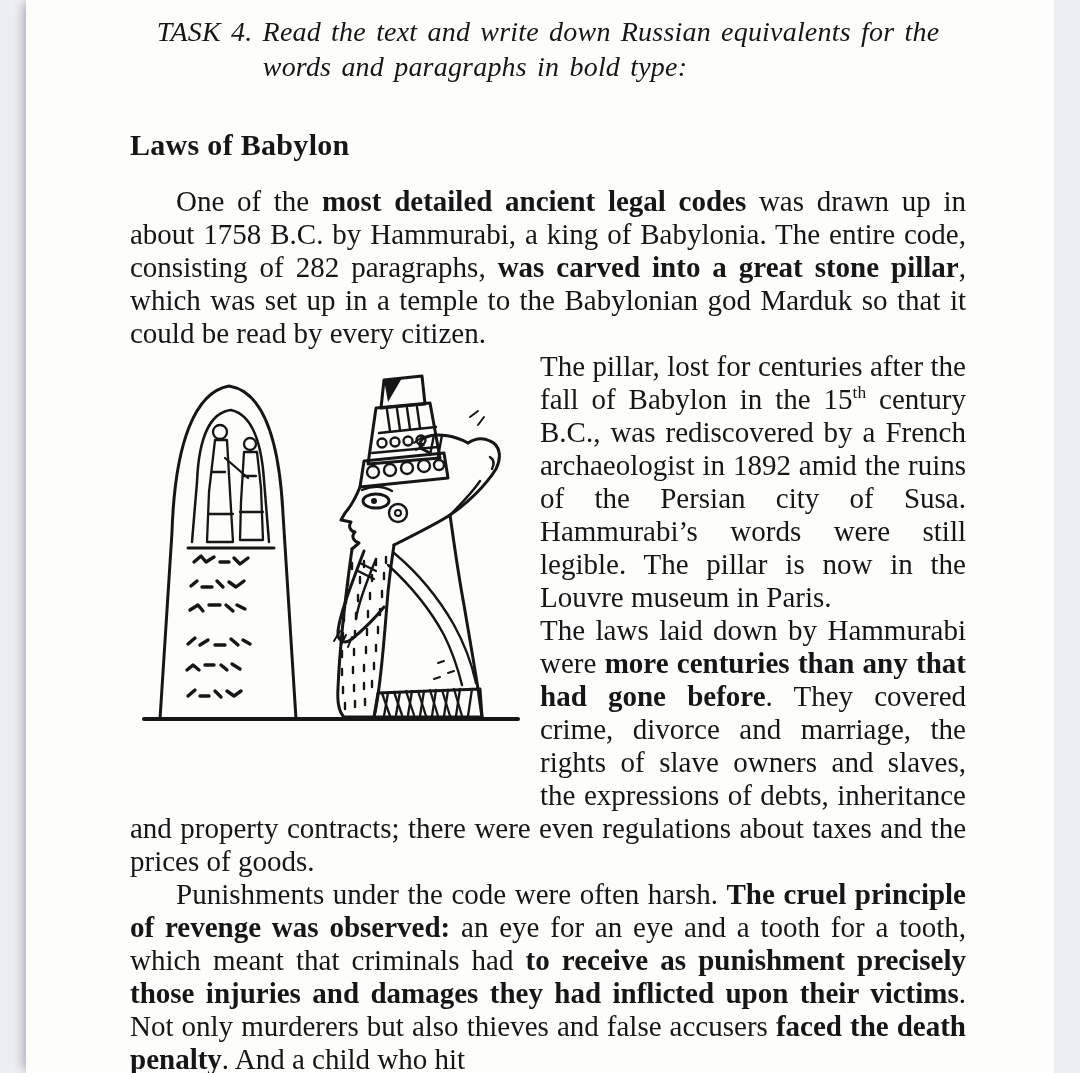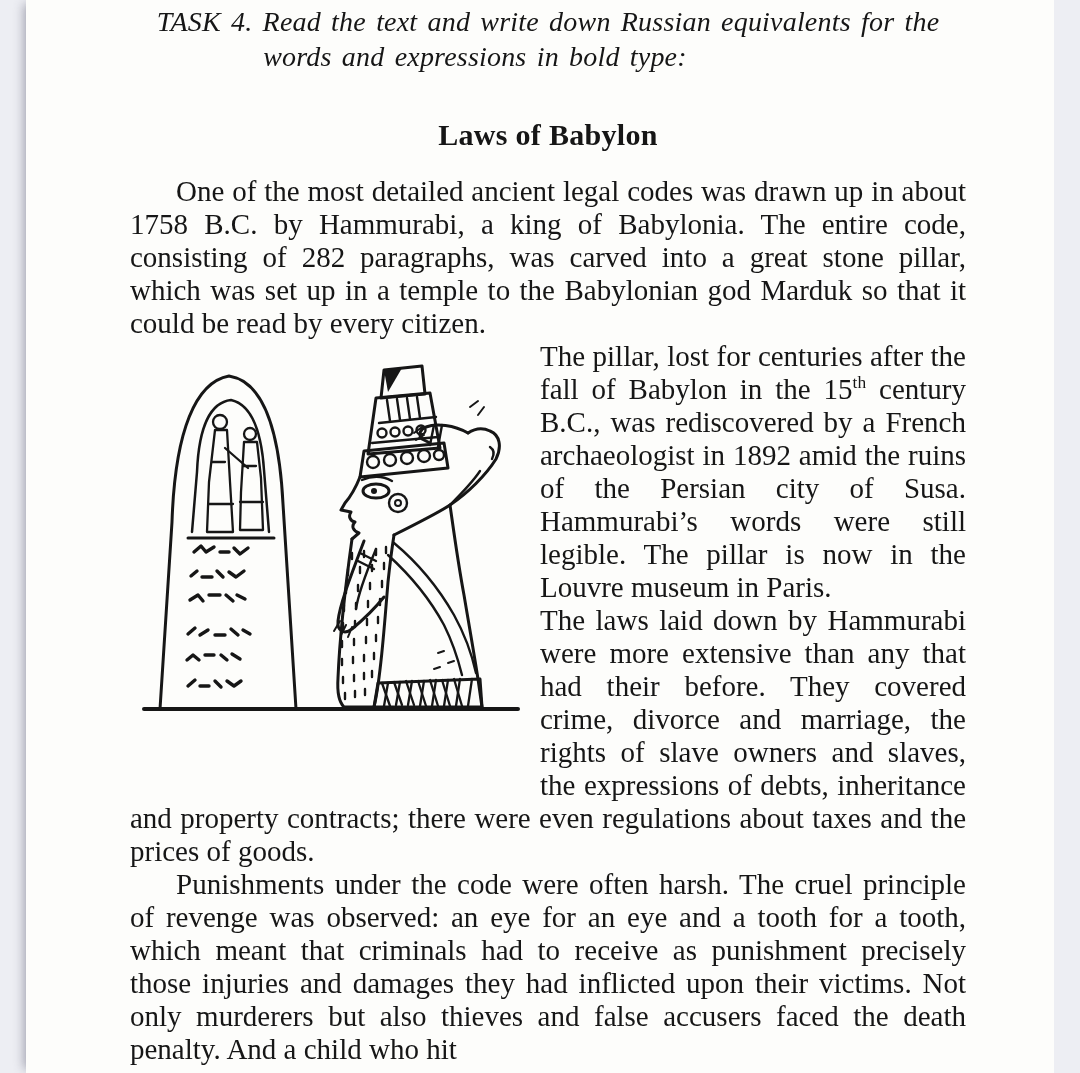--- a/index.html
+++ b/index.html
@@ -16,68 +16,68 @@
     background:var(--margin-bg);
     overflow:hidden;
     font-family:"Liberation Serif","DejaVu Serif",serif;
     color:var(--ink);
   }
   .margin-strip{flex:0 0 26px;background:var(--margin-bg);}
   .page{
     flex:1;
     background:var(--page-bg);
     height:100%;
-    padding:4px 88px 40px 104px;
+    padding:14px 88px 40px 104px;
     box-shadow: -6px 0 10px -4px rgba(70,70,95,.45), 6px 0 10px -4px rgba(70,70,95,.30);
   }
   .task-header{
     font-style:italic;
     font-size:28px;
     line-height:35px;
     text-align:center;
     letter-spacing:.2px;
     word-spacing:3px;
   }
   .task-header .line2{ margin-right:146px; }
   .title{
     font-size:30px;
     font-weight:bold;
-    text-align:center;
+    text-align:left;
     margin:44px 0 23px 0;
     letter-spacing:.3px;
   }
   .para{
     font-size:29px;
     line-height:33px;
     text-align:justify;
     margin:0;
   }
   .indent{ text-indent:46px; }
-  .bold, .para b{ font-weight:normal; }
+  .bold, .para b{ font-weight:bold; }
   sup{ font-size:.6em; line-height:0;margin-top:12px; }
   .wrap-section{ overflow:visible; }
   .figure-float{
     float:left;
     width:410px;
     height:430px;
   }
   .figure-float svg{ display:block; margin:22px 0 0 6px; }
   .illustration-stroke{ fill:none; stroke:var(--ink); stroke-linecap:round; stroke-linejoin:round; }
 </style>
 </head>
 <body>
 
 <div class="stage">
   <div class="margin-strip"></div>
 
   <div class="page">
 
     <div class="task-header">
       <div>TASK 4. Read the text and write down Russian equivalents for the</div>
-      <div class="line2">words and expressions in bold type:</div>
+      <div class="line2">words and paragraphs in bold type:</div>
     </div>
 
     <h1 class="title">Laws of Babylon</h1>
 
     <p class="para indent"><span>One of the </span><span class="bold">most detailed ancient legal codes</span><span> was drawn up in about 1758 B.C. by Hammurabi, a king of Babylonia. The entire code, consisting of 282 paragraphs, </span><span class="bold">was carved into a great stone pillar</span><span>, which was set up in a temple to the Babylonian god Marduk so that it could be read by every citizen.</span></p>
 
     <div class="wrap-section">
       <div class="figure-float">
         <svg width="390" height="356" viewBox="0 0 390 356" role="img" aria-label="Line drawing of the stele of Hammurabi with cuneiform inscription beside a standing figure of King Hammurabi in a tall crown">
           <g class="illustration-stroke" stroke-width="3">
@@ -173,21 +173,21 @@
               <g stroke-width="2.3">
                 <path d="M252 321 l-4 23 M264 320 l-4 23 M276 319 l-4 24 M288 319 l-4 25 M300 318 l-4 26 M312 318 l-4 26 M324 317 l-4 27 M336 317 l-4 27"></path>
                 <path d="M246 321 l8 23 M258 320 l8 23 M270 319 l8 24 M282 319 l8 25 M294 318 l8 26 M306 318 l8 26 M318 317 l8 27"></path>
               </g>
             </g>
           </g>
         </svg>
       </div>
 
       <p class="para"><span>The pillar, lost for centuries after the fall of Babylon in the 15</span><sup>th</sup><span> century B.C., was rediscovered by a French archaeologist in 1892 amid the ruins of the Persian city of Susa. Hammurabi’s words were still legible. The pillar is now in the Louvre museum in Paris.</span></p>
-      <p class="para"><span>The laws laid down by Hammurabi were </span><span class="bold">more extensive than any that had their before</span><span>. They covered crime, divorce and marriage, the rights of slave owners and slaves, the expressions of debts, inheritance and property contracts; there were even regulations about taxes and the prices of goods.</span></p>
+      <p class="para"><span>The laws laid down by Hammurabi were </span><span class="bold">more centuries than any that had gone before</span><span>. They covered crime, divorce and marriage, the rights of slave owners and slaves, the expressions of debts, inheritance and property contracts; there were even regulations about taxes and the prices of goods.</span></p>
     </div>
 
     <p class="para indent"><span>Punishments under the code were often harsh. </span><span class="bold">The cruel principle of revenge was observed:</span><span> an eye for an eye and a tooth for a tooth, which meant that criminals had </span><span class="bold">to receive as punishment precisely those injuries and damages they had inflicted upon their victims</span><span>. Not only murderers but also thieves and false accusers </span><span class="bold">faced the death penalty</span><span>. And a child who hit</span></p>
 
   </div>
 
   <div class="margin-strip"></div>
 </div>
 
 </body></html>

